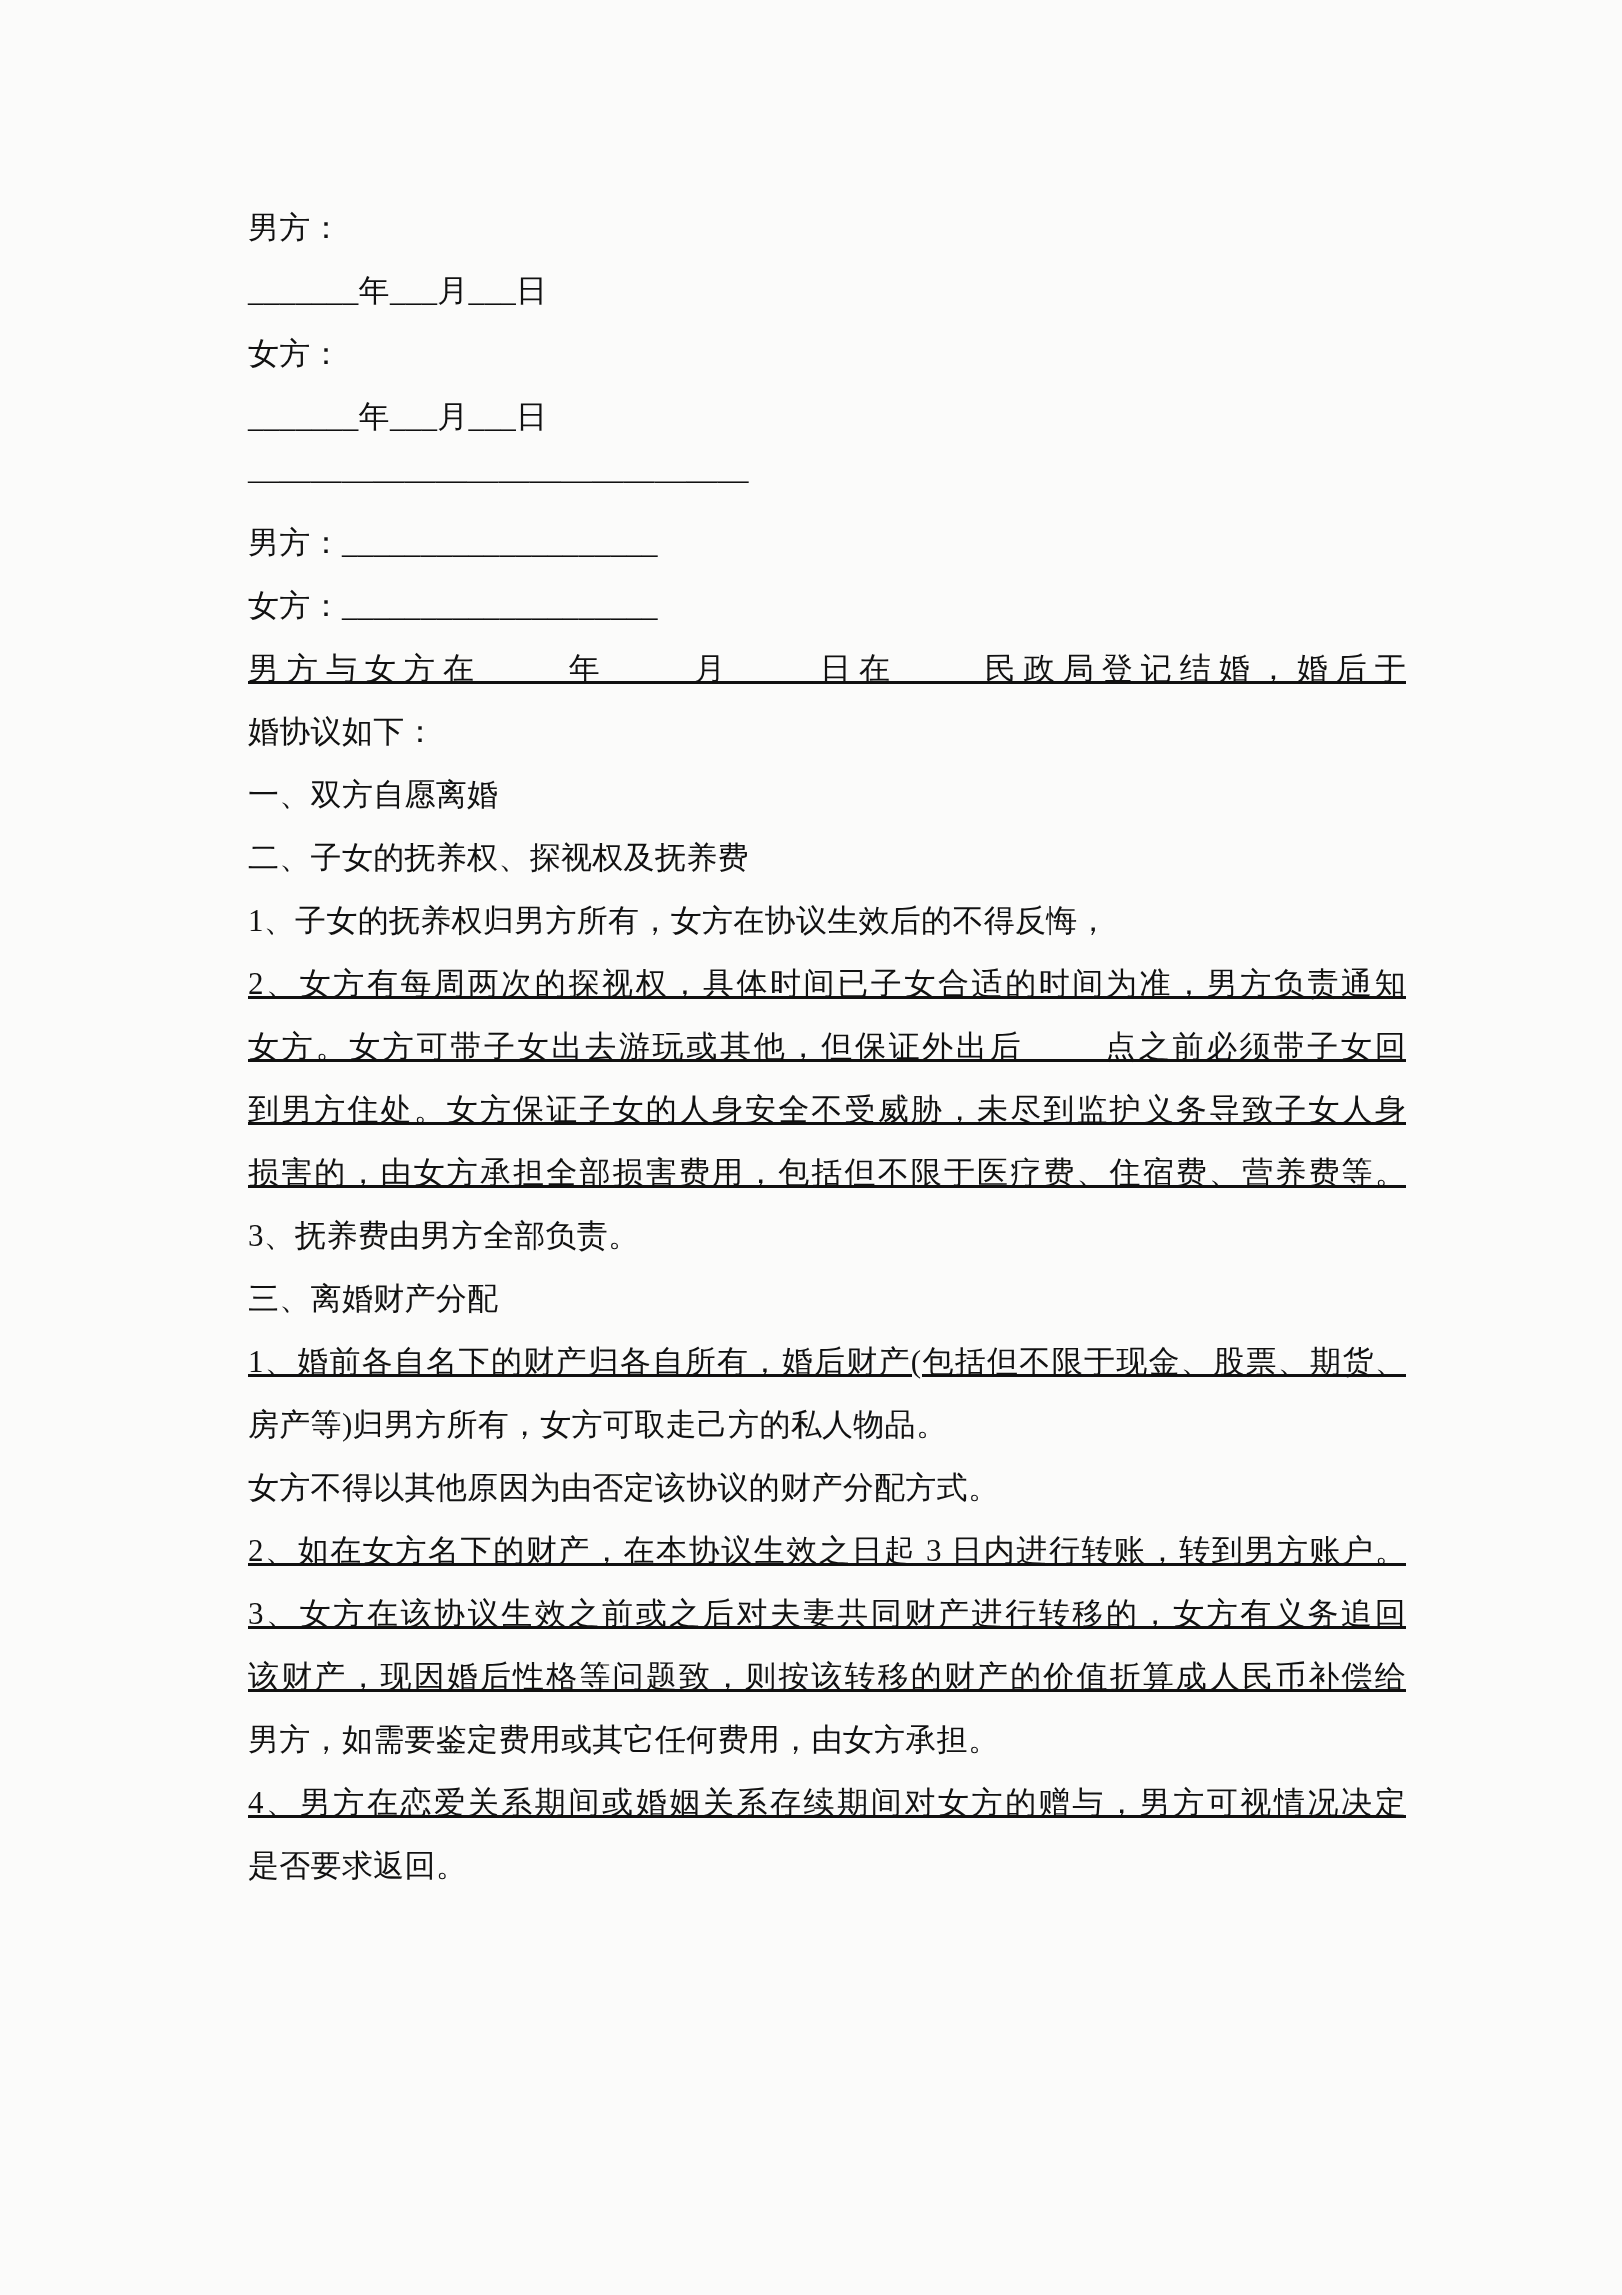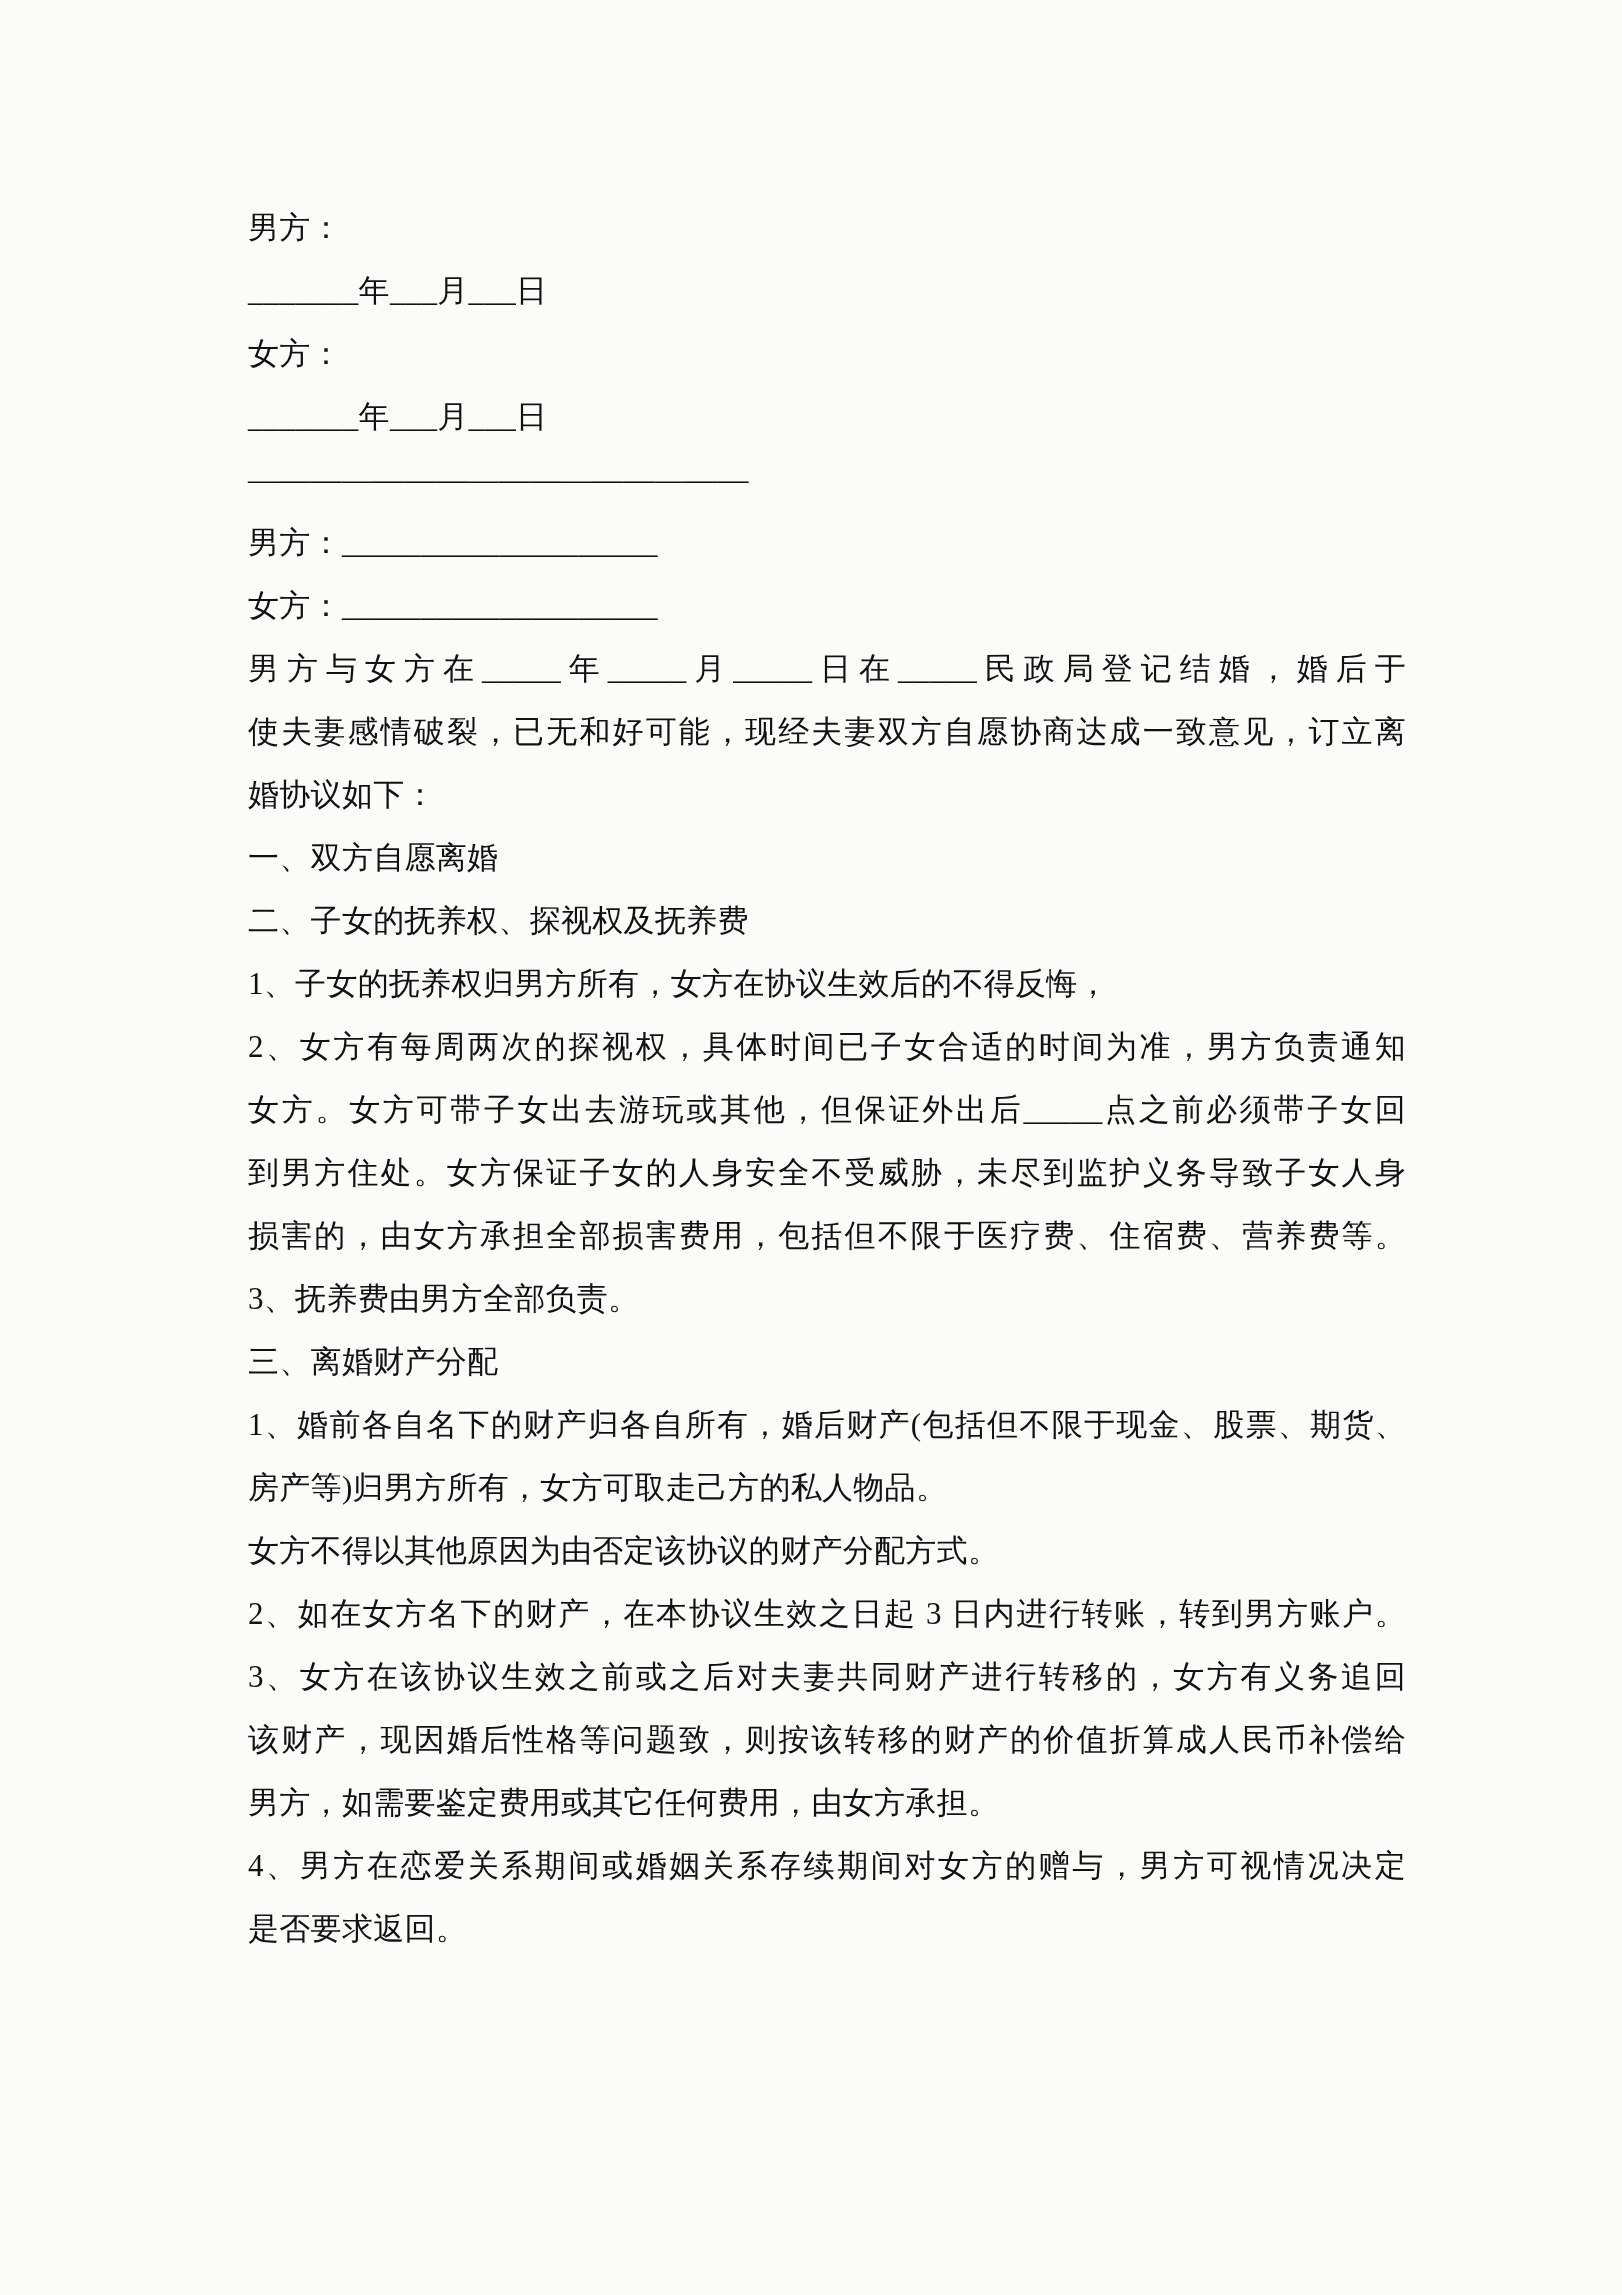--- a/index.html
+++ b/index.html
@@ -32,36 +32,36 @@
     letter-spacing: 0.3px;
   }
   .line {
     white-space: pre-wrap;
     min-height: 63px;
   }
   .just {
     text-align: justify;
     text-align-last: justify;
     text-justify: inter-character;
+    text-decoration: underline;
   }
 </style>
 </head>
 <body>
 
 <div class="page">
   <div class="content">
     <div class="line">男方：</div>
     <div class="line">_______年___月___日</div>
     <div class="line">女方：</div>
     <div class="line">_______年___月___日</div>
     <div class="line">————————————————</div>
     <div class="line">男方：____________________</div>
     <div class="line">女方：____________________</div>
     <div class="line just">男方与女方在_____年_____月_____日在_____民政局登记结婚，婚后于</div>
-    <div class="line just">使夫妻感情破裂，已无和好可能，现经夫妻双方自愿协商达成一致意见，订立离</div>
     <div class="line">婚协议如下：</div>
     <div class="line">一、双方自愿离婚</div>
     <div class="line">二、子女的抚养权、探视权及抚养费</div>
     <div class="line">1、子女的抚养权归男方所有，女方在协议生效后的不得反悔，</div>
     <div class="line just">2、女方有每周两次的探视权，具体时间已子女合适的时间为准，男方负责通知</div>
     <div class="line just">女方。女方可带子女出去游玩或其他，但保证外出后_____点之前必须带子女回</div>
     <div class="line just">到男方住处。女方保证子女的人身安全不受威胁，未尽到监护义务导致子女人身</div>
     <div class="line just">损害的，由女方承担全部损害费用，包括但不限于医疗费、住宿费、营养费等。</div>
     <div class="line">3、抚养费由男方全部负责。</div>
     <div class="line">三、离婚财产分配</div>

